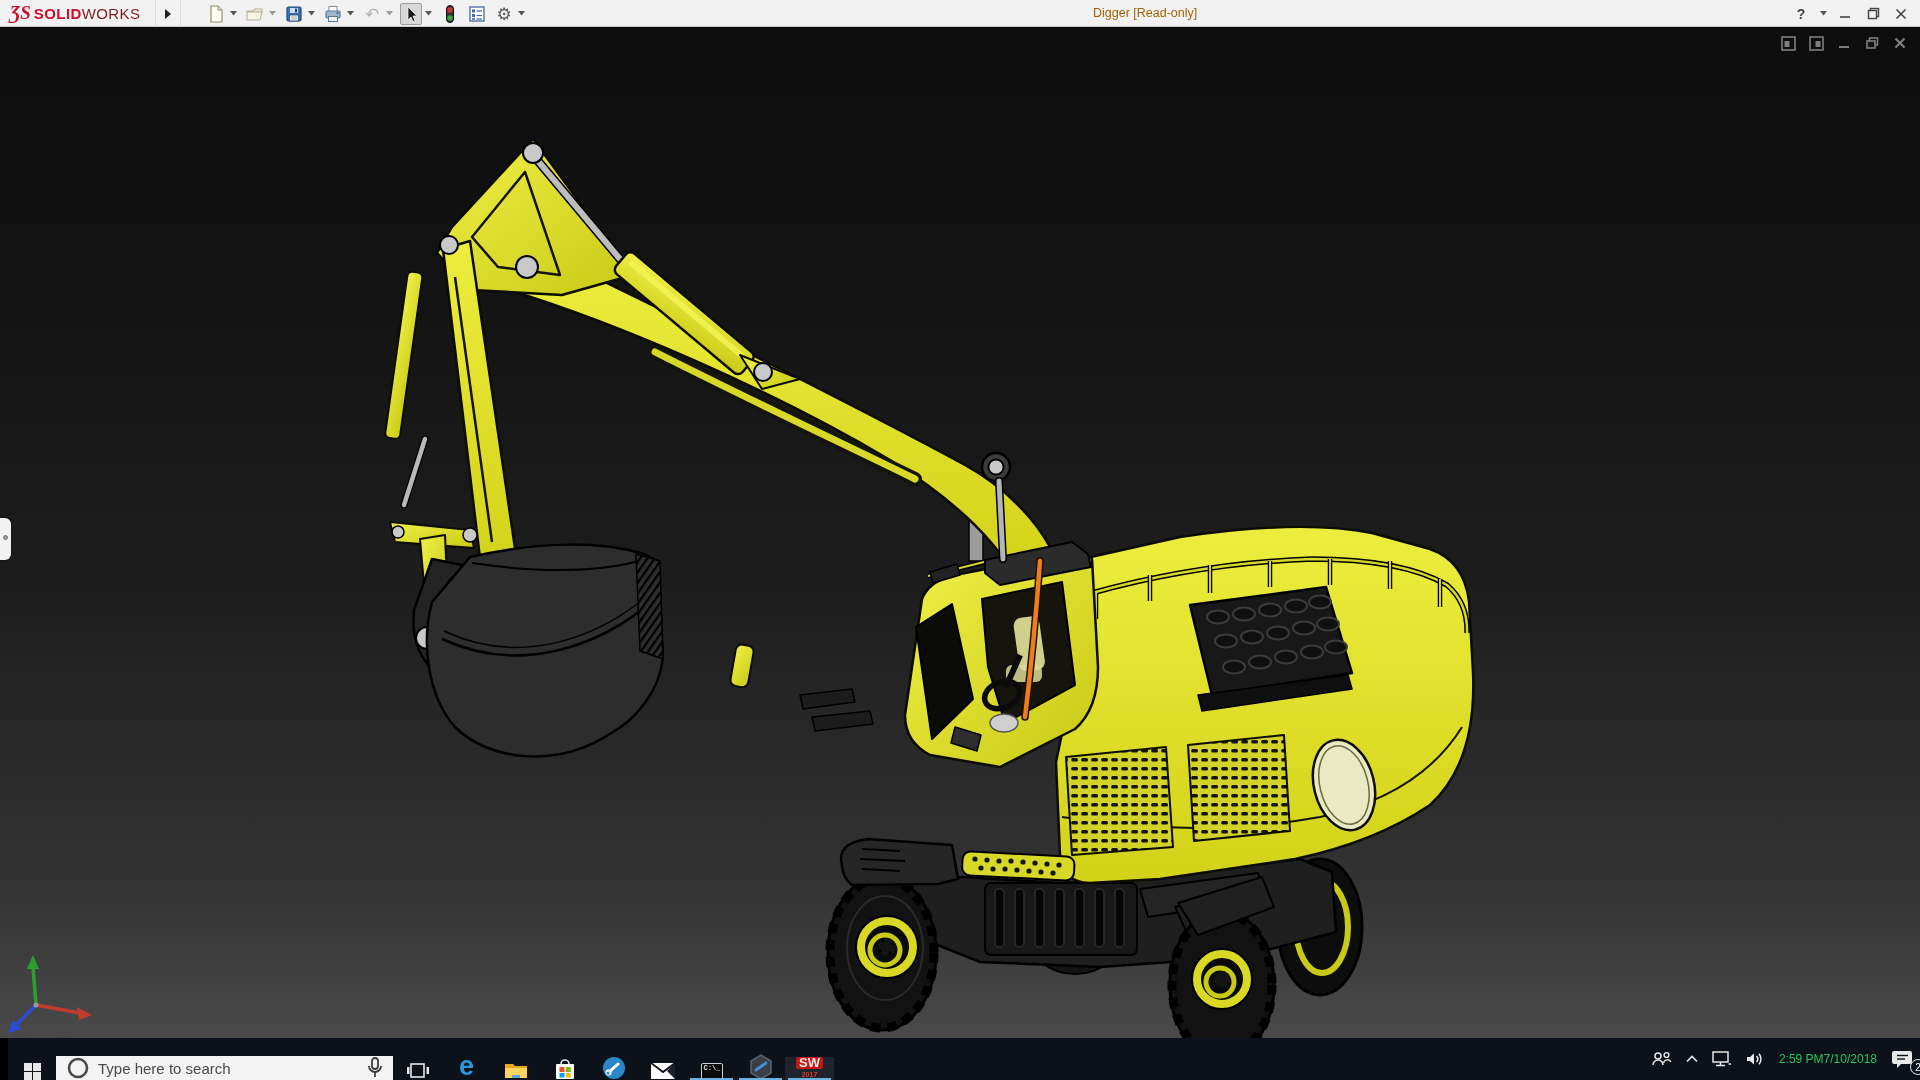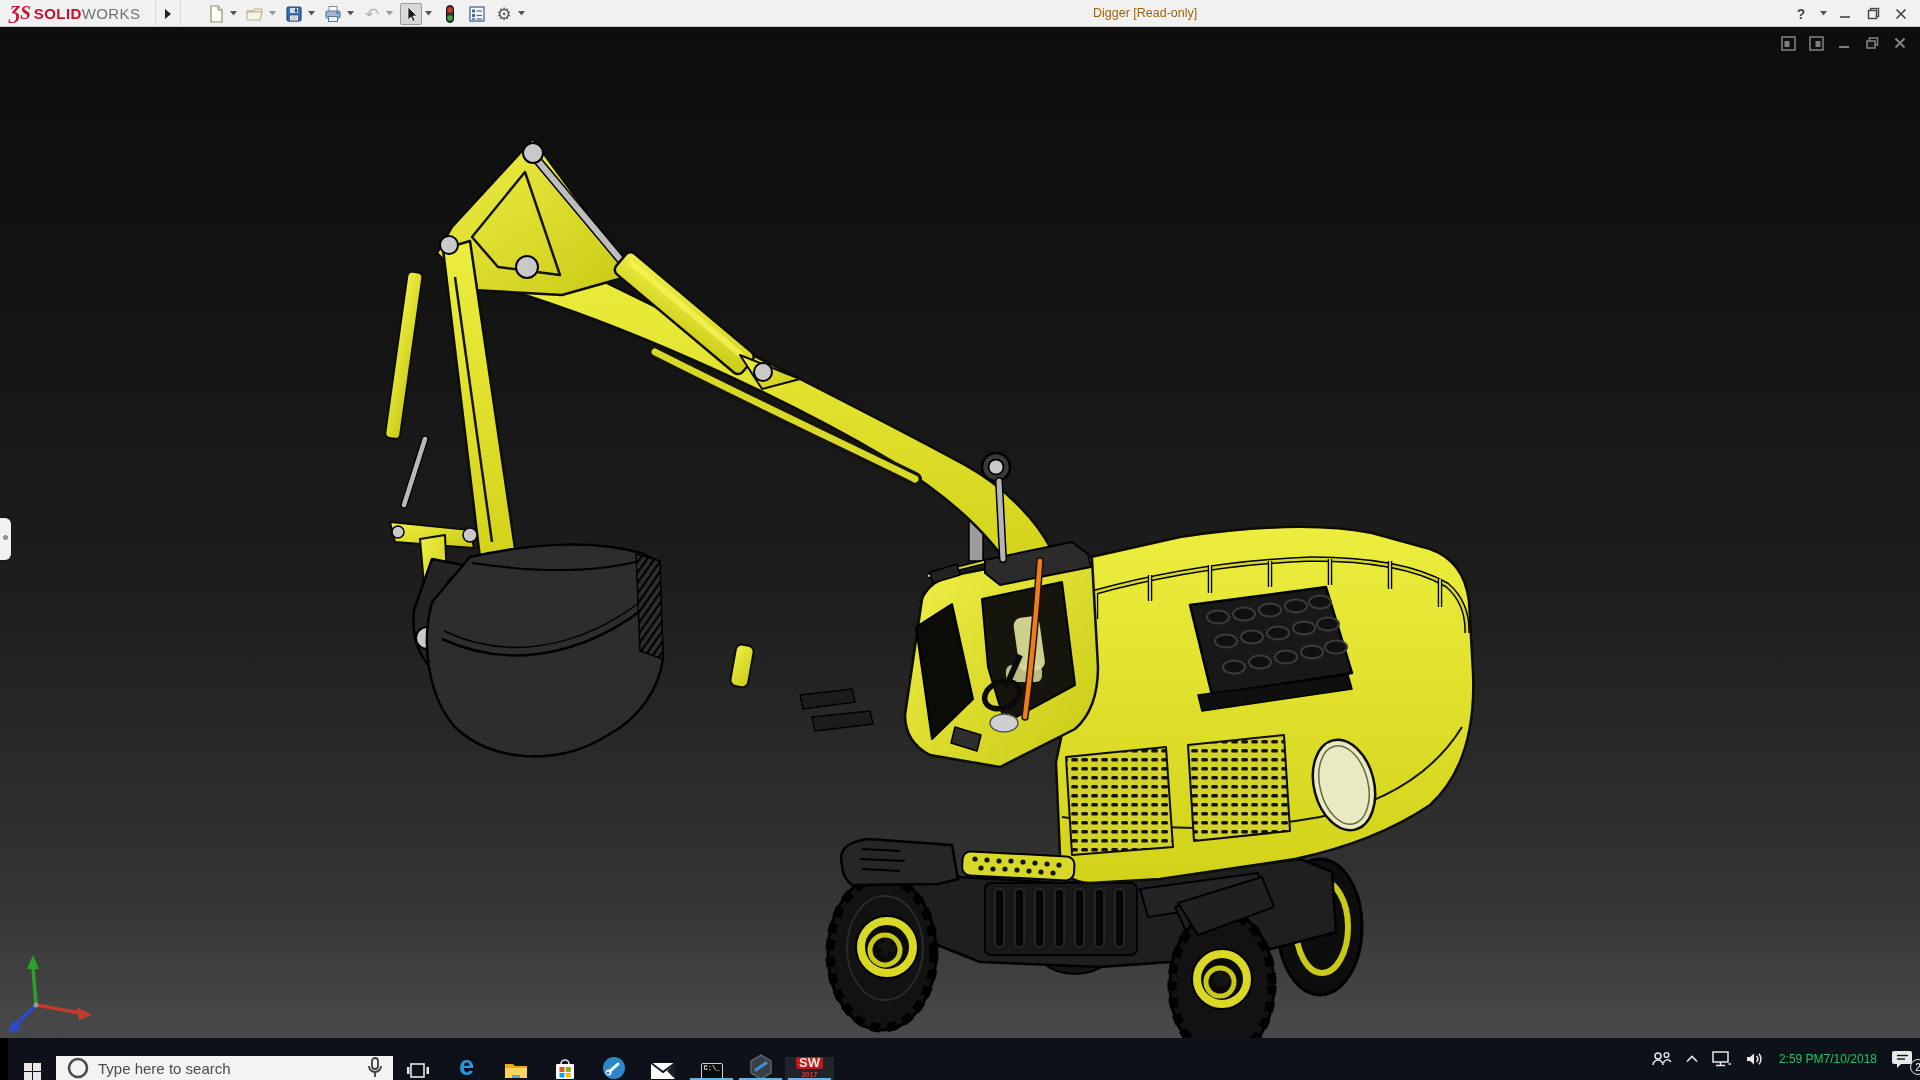--- a/index.html
+++ b/index.html
@@ -6,21 +6,21 @@
   html,body { width:1920px; height:1080px; overflow:hidden; background:#000;
     font-family:"Liberation Sans", sans-serif; }
 
   
   .header { position:absolute; left:0; top:0; width:1920px; height:27px;
     background:#f1f1f1; border-bottom:1px solid #c9c9c9; z-index:30; }
   .brand { position:absolute; left:10px; top:3px; height:20px; display:flex;
     align-items:center; color:#c8102e; }
   .brand .glyph { font-style:italic; font-weight:bold; font-size:19px; margin-right:3px;font-family:Liberation Serif, serif; }
   .brand .bold  { font-weight:bold; font-size:15px; letter-spacing:.4px; }
-  .brand .light { font-weight:normal; font-size:15px; letter-spacing:.4px; color:#737373; }
+  .brand .light { font-weight:normal; font-size:15px; letter-spacing:.4px; color:#7f1d1d; }
   .menu-flyout { position:absolute; left:155px; top:0; width:26px; height:27px;
     border-left:1px solid #dcdcdc; border-right:1px solid #dcdcdc;
     display:flex; align-items:center; justify-content:center; cursor:pointer; }
   .menu-flyout svg { display:block; }
   .tbar { position:absolute; left:204px; top:0; height:27px; display:flex; align-items:center; }
   .tbtn { display:flex; align-items:center; height:24px; margin-right:3px; padding:0 1px; border-radius:2px; }
   .tbtn .ic { width:22px; height:22px; display:flex; align-items:center; justify-content:center; }
   .tbtn .caret { width:12px; height:22px; display:flex; align-items:center; justify-content:center; }
   .tbtn.active .ic { background:#d8d8d8; border:1px solid #9c9c9c; border-radius:2px; }
   .gear-glyph { font-family:"DejaVu Sans", sans-serif; font-size:17px; color:#5a5a5a; line-height:20px; }

